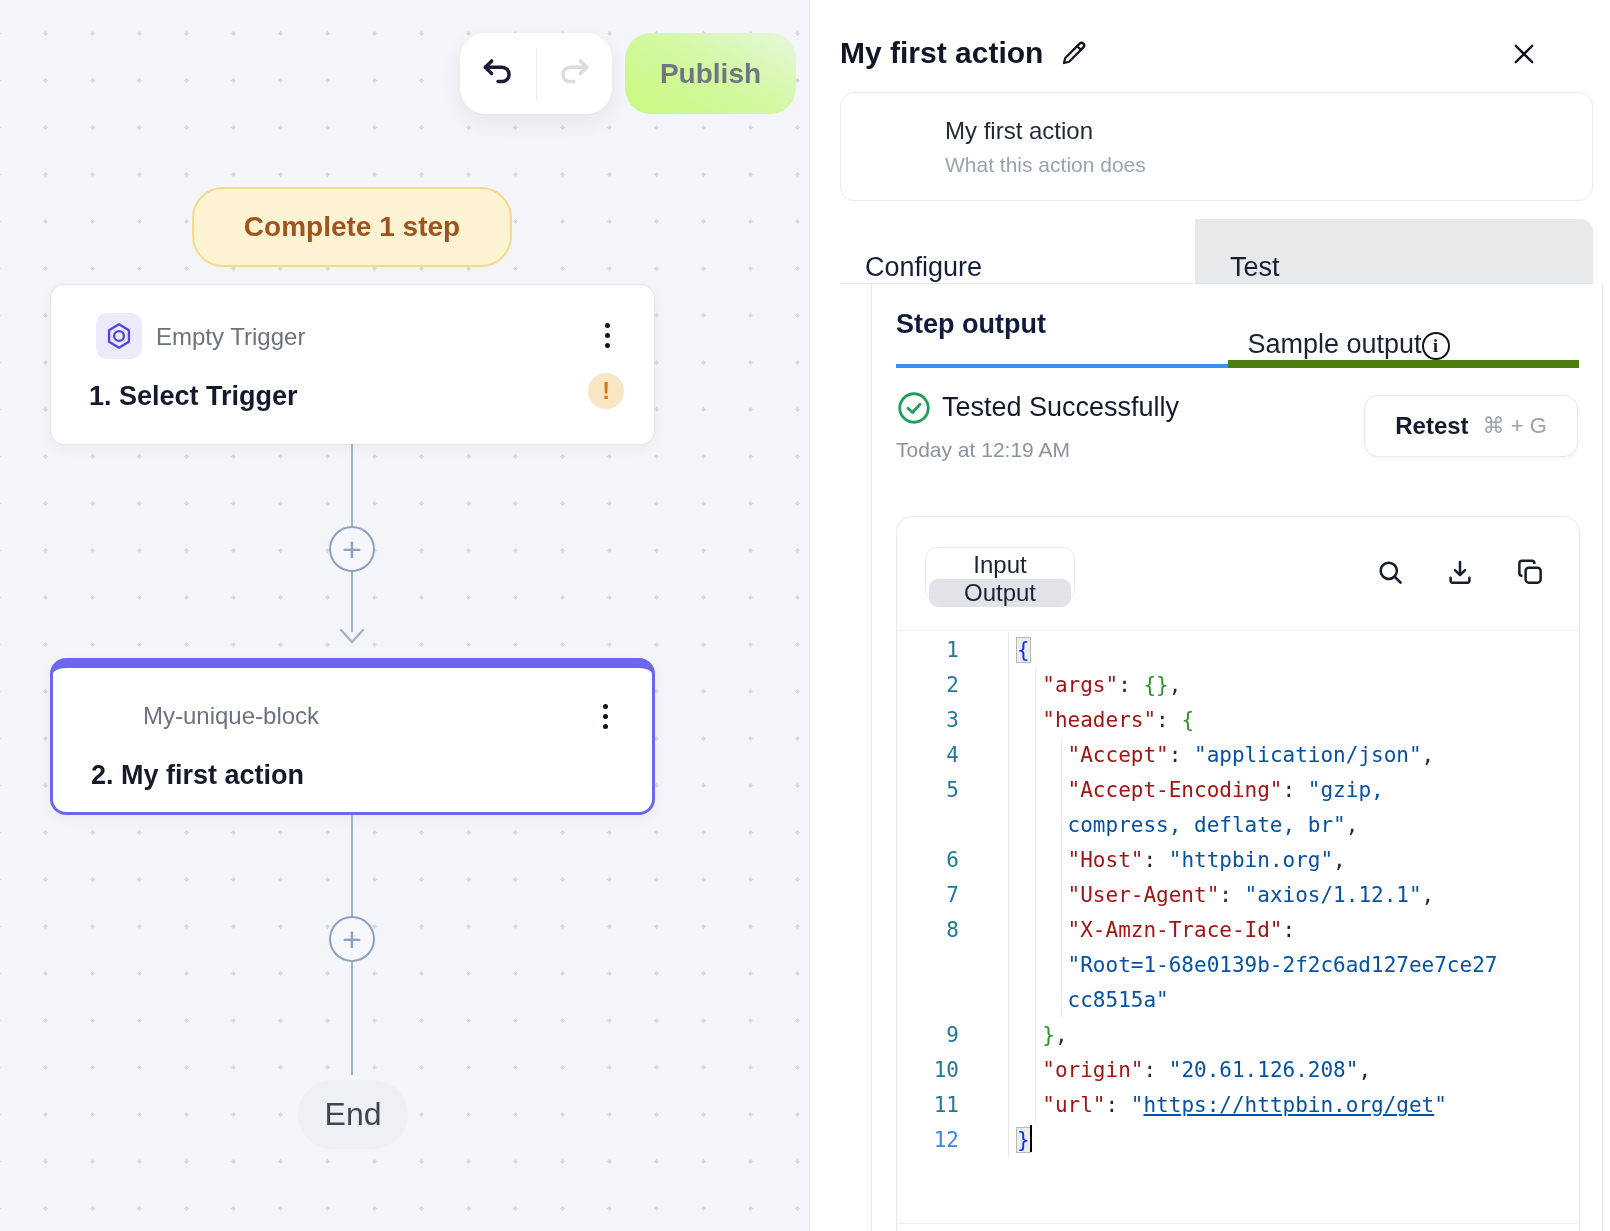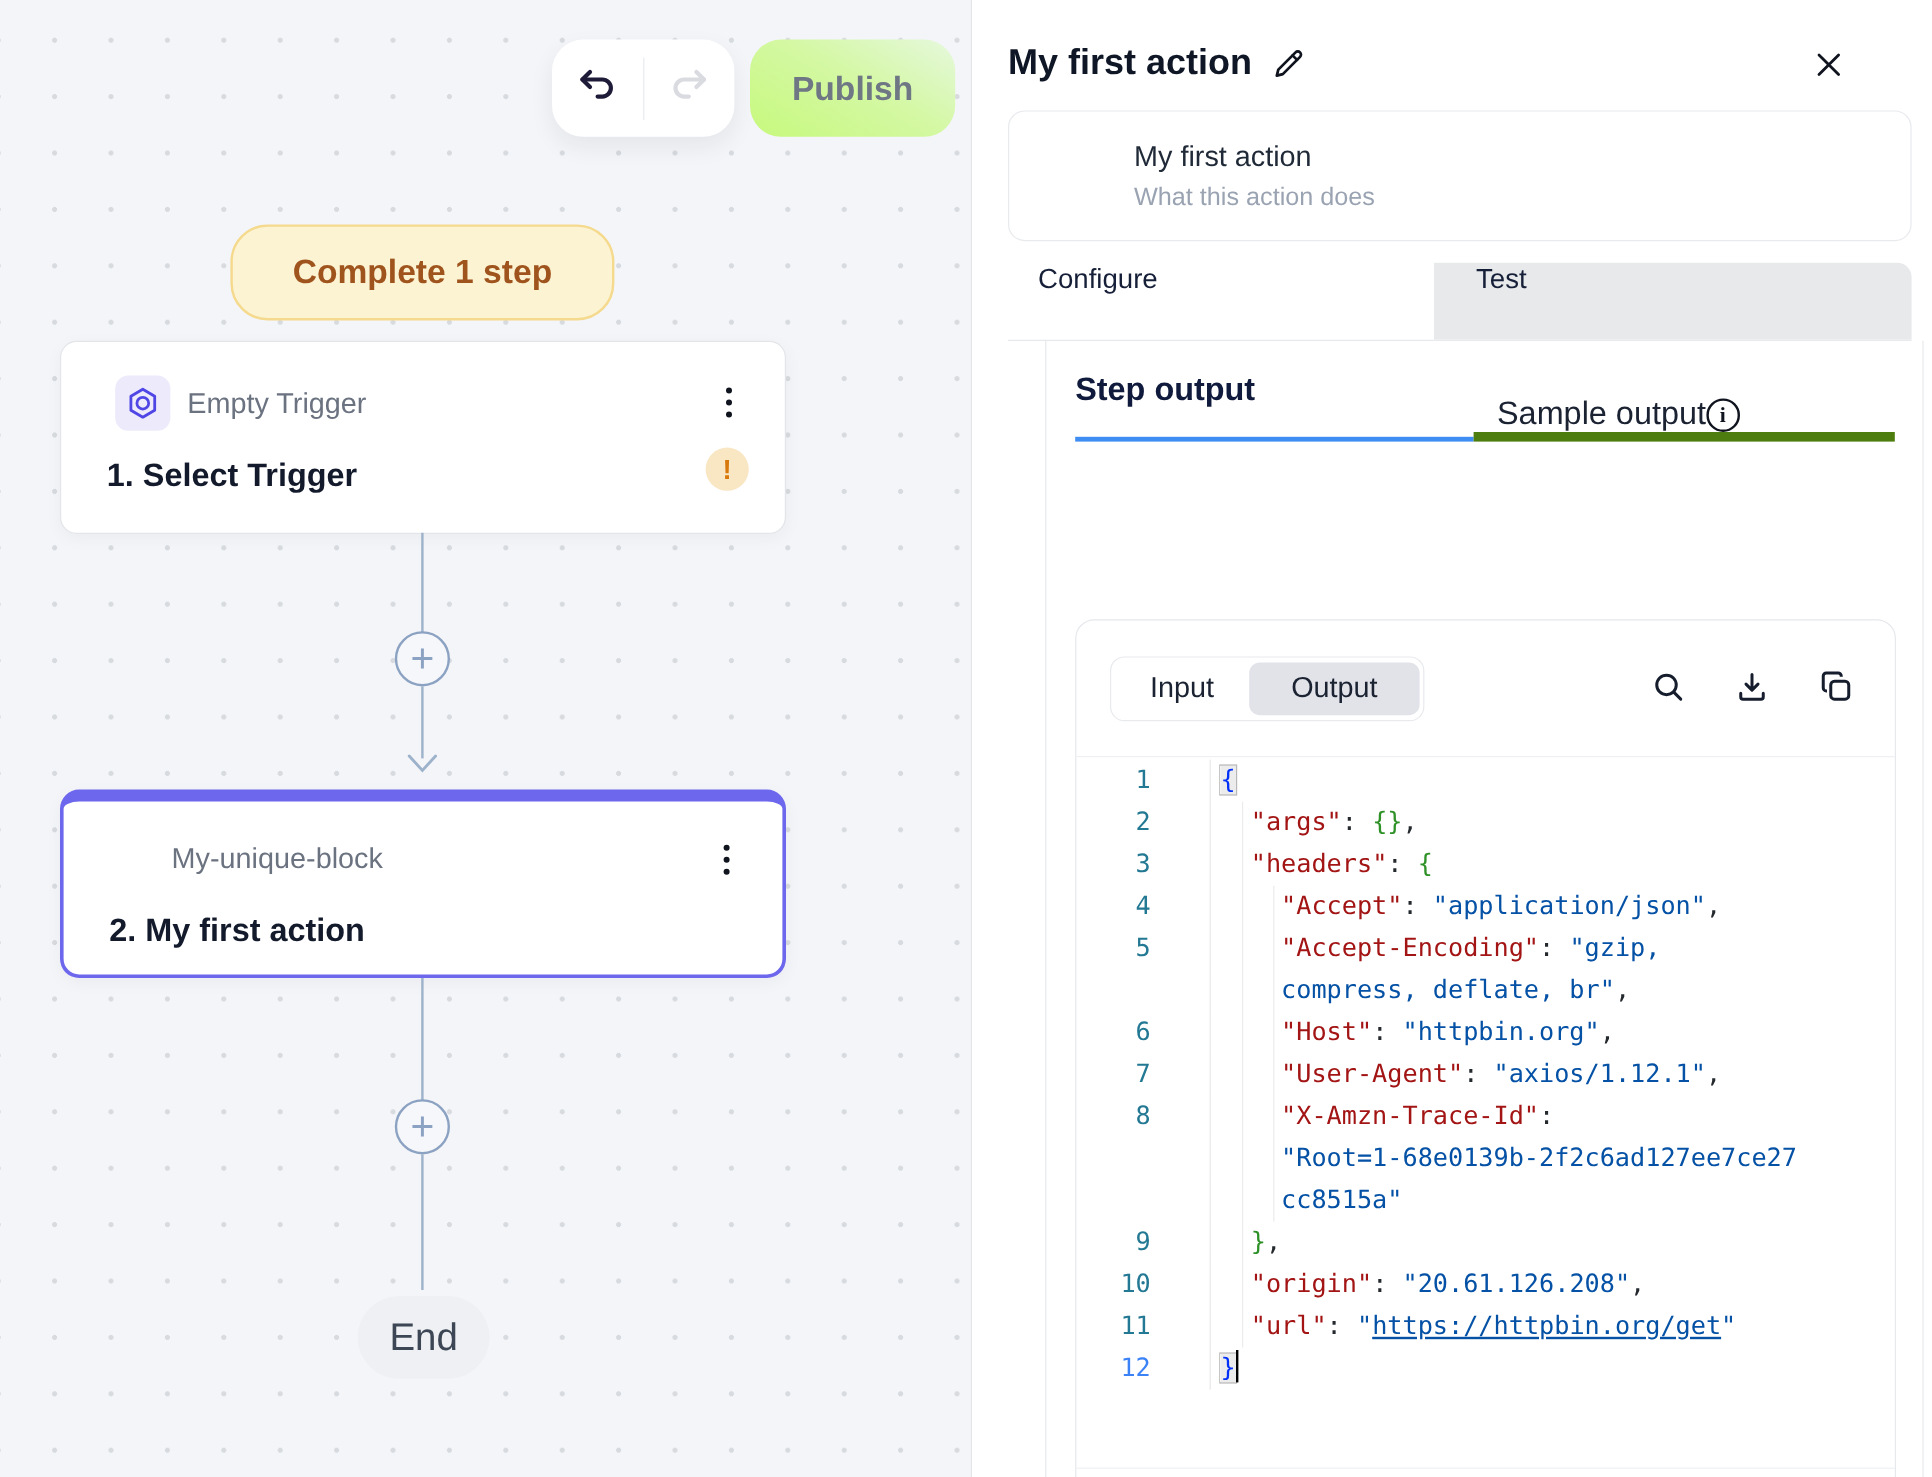--- a/index.html
+++ b/index.html
@@ -65,21 +65,21 @@
   .pencil { cursor:pointer; display:flex; }
   .close { position:absolute; left:696px; top:38px; width:36px; height:36px; display:flex; align-items:center;
     justify-content:center; cursor:pointer; }
 
   .summary { position:absolute; left:30px; top:92px; width:753px; height:109px; border:1.5px solid #e8eaee; border-radius:14px; }
   .sum-name { position:absolute; left:104px; top:24px; font-size:24px; color:#1f2937; }
   .sum-desc { position:absolute; left:104px; top:60px; font-size:21px; color:#9aa3b2; }
 
   .tabbar { position:absolute; left:30px; top:219px; width:753px; height:65px; display:flex;
     border-bottom:1px solid #e2e4e8; }
-  .tab { display:flex; align-items:flex-start; font-size:23px; color:#161f38; cursor:pointer; }
+  .tab { display:flex; align-items:flex-end; font-size:27px; color:#161f38; cursor:pointer; }
   .tab-configure { width:355px; background:#fff; border-radius:12px 0 0 0; padding-left:25px; }
   .tab-test { flex:1; background:#e8e9eb; border-radius:0 12px 0 0; padding-left:35px; }
 
   .content { position:absolute; left:61px; top:284px; width:732px; height:947px;
     border-left:1px solid #e7e9ec; border-right:1px solid #e7e9ec; }
 
   .outtabs { display:flex; height:84px; }
   .outtab1 { flex:1; margin-left:24px; border-bottom:4px solid #3e8df2; display:flex; align-items:center; cursor:pointer;
     font-size:27px; font-weight:700; color:#0f1a3c; }
   .outtab2 { flex:1; margin-right:23px; border-bottom:8px solid #4d7c0f; display:flex; align-items:flex-end; 
@@ -94,21 +94,21 @@
   .retest { position:absolute; right:24px; top:27px; width:214px; height:62px; border:1.5px solid #e6e8ec; border-radius:14px;
     background:#fff; box-shadow:0 2px 6px rgba(20,30,60,.04); display:flex; align-items:center; justify-content:center;
     gap:14px; cursor:pointer; }
   .retest-label { font-size:24px; font-weight:600; color:#121a2c; }
   .retest-short { font-size:22px; color:#99a1b0; }
 
   .codecard { position:absolute; left:24px; top:232px; width:684px; height:760px;
     border:1.5px solid #e6e8ec; border-radius:16px; overflow:hidden; }
   .codebar { position:relative; height:114px; border-bottom:1px solid #eef0f3; }
   .iotoggle { position:absolute; left:28px; top:30px; height:54px; border:1.5px solid #e9eaee; border-radius:12px;
-    display:flex; align-items:center; padding:3px; }
+    display:flex; align-items:center; padding:3px;flex-direction:column; }
   .seg { height:44px; display:flex; align-items:center; justify-content:center; font-size:24px; color:#1b2333; cursor:pointer; }
   .seg-input { width:112px; }
   .seg-output { width:142px; background:#e2e3e9; border-radius:9px; }
   .codebar-icons { position:absolute; right:34px; top:40px; display:flex; gap:40px; }
   .cbicon { cursor:pointer; display:flex; }
 
   .codelines { position:relative; font-family:"DejaVu Sans Mono",monospace; font-size:21px; line-height:35px; padding-top:2px; }
   .crow { display:flex; }
   .gut { flex:0 0 112px; text-align:right; padding-right:49px; border-right:1px solid #e8e8e8;
     color:#237893; user-select:none; }
@@ -236,20 +236,34 @@
       <div class="outtabs">
         <div class="outtab1">
           <span>Step output</span>
         </div>
         <div class="outtab2">
           <span>Sample output</span>
           <span class="info-ic">i</span>
         </div>
       </div>
 
+      <div class="tested">
+        <span class="check-ic">
+          <svg width="36" height="36" viewBox="0 0 24 24" fill="none" stroke="#1fa05a" stroke-width="1.9" stroke-linecap="round" stroke-linejoin="round">
+            <circle cx="12" cy="12" r="9.5"></circle>
+              <path d="M8 12.2 L11 15 L16 9.5"></path>
+          </svg>
+        </span>
+        <div class="tested-label">Tested Successfully</div>
+        <div class="tested-time">Today at 12:19 AM</div>
+        <div class="retest">
+          <span class="retest-label">Retest</span>
+          <span class="retest-short">⌘ + G</span>
+        </div>
+      </div>
 
       <div class="codecard">
         <div class="codebar">
           <div class="iotoggle">
             <div class="seg seg-input">Input</div>
             <div class="seg seg-output">Output</div>
           </div>
           <div class="codebar-icons">
             <span class="cbicon">
               <svg width="30" height="30" viewBox="0 0 24 24" fill="none" stroke="#161d2d" stroke-width="2" stroke-linecap="round">

